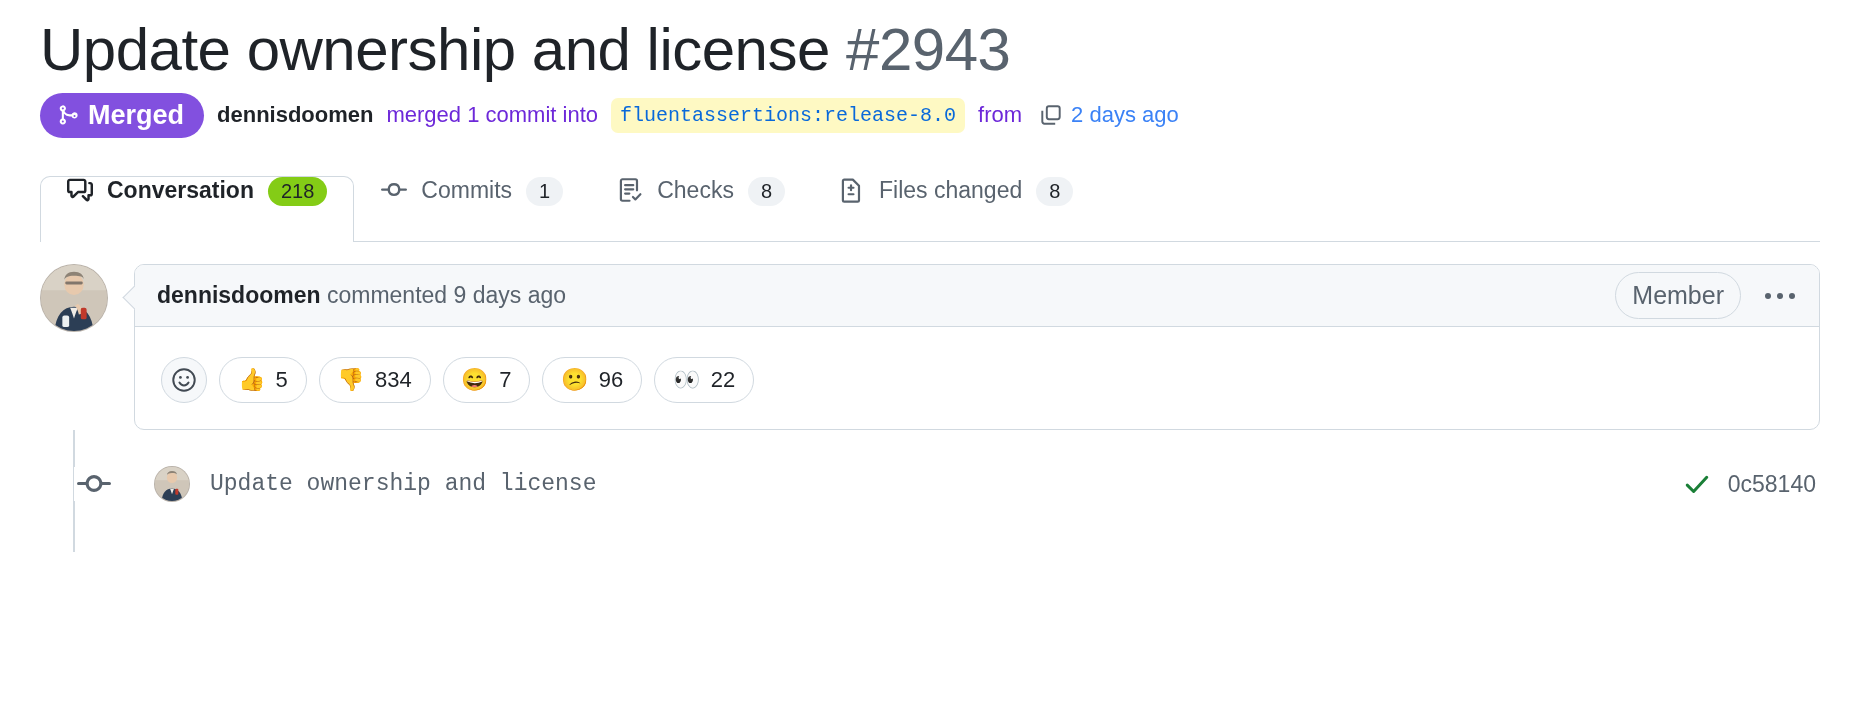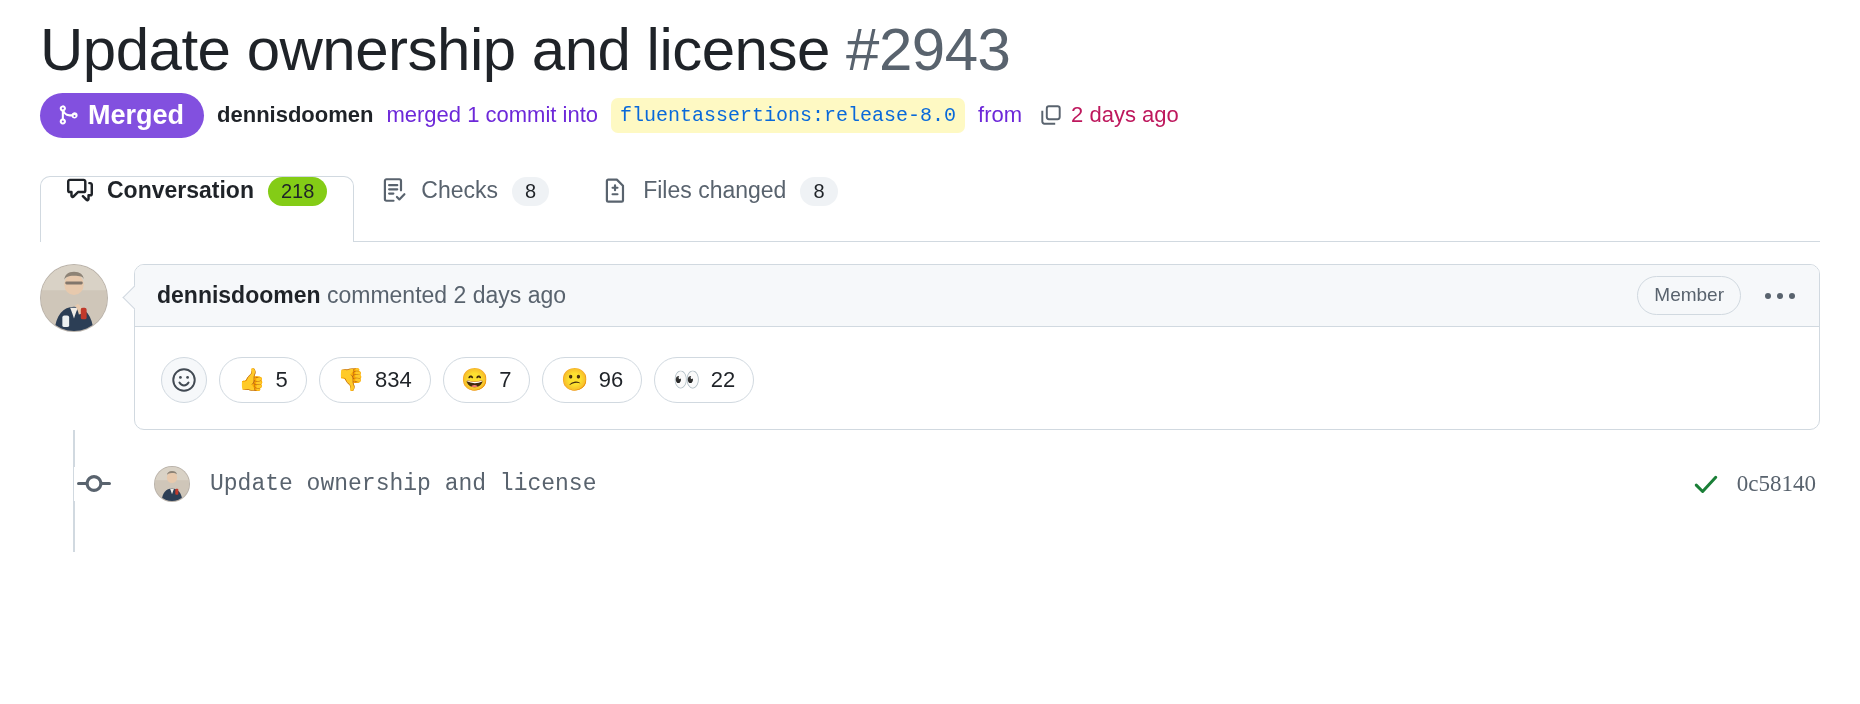--- a/index.html
+++ b/index.html
@@ -75,21 +75,21 @@
     font-family: "Liberation Mono", monospace;
     font-size: 20px;
     line-height: 1.25;
     white-space: nowrap;
   }
 
   .timestamp-group {
     display: inline-flex;
     align-items: center;
     gap: 8px;
-    color: #be185d;
+    color: #3b82f6;
     font-size: 22px;
     margin-left: 4px;
   }
   .copy-icon { display: block; }
 
   
   .tabs-wrap {
     position: relative;
     margin-top: 22px;
     height: 76px;
@@ -210,21 +210,21 @@
   .comment-author { color: #1f2328; font-weight: 700; }
   .comment-header-right {
     display: flex;
     align-items: center;
     gap: 22px;
   }
   .member-badge {
     border: 1px solid #d1d9e0;
     border-radius: 999px;
     padding: 6px 16px;
-    font-size: 19px;
+    font-size: 25px;
     color: #59636e;
     line-height: 1.3;
     white-space: nowrap;
   }
   .kebab {
     display: flex;
     gap: 6px;
     align-items: center;
     padding: 6px 2px;
     cursor: pointer;
@@ -323,21 +323,21 @@
   }
   .commit-right {
     margin-left: auto;
     display: flex;
     align-items: center;
     gap: 16px;
     padding-right: 4px;
   }
   .check-icon { display: block; }
   .commit-sha {
-    font-family: Liberation Serif, serif;
+    font-family: Liberation Sans, sans-serif;
     font-size: 23px;
     color: #59636e;
   }
 </style>
 </head>
 <body>
 
 <div class="page">
 
   <div class="title-row">
@@ -375,20 +375,29 @@
       <div class="tab active">
         <span class="tab-icon">
           <svg width="26" height="26" viewBox="0 0 16 16" fill="currentColor" aria-hidden="true">
             <path d="M1.75 1h8.5c.966 0 1.75.784 1.75 1.75v5.5A1.75 1.75 0 0 1 10.25 10H7.061l-2.574 2.573A1.458 1.458 0 0 1 2 11.543V10h-.25A1.75 1.75 0 0 1 0 8.25v-5.5C0 1.784.784 1 1.75 1ZM1.5 2.75v5.5c0 .138.112.25.25.25h1a.75.75 0 0 1 .75.75v2.19l2.72-2.72a.75.75 0 0 1 .53-.22h3.5a.25.25 0 0 0 .25-.25v-5.5a.25.25 0 0 0-.25-.25h-8.5a.25.25 0 0 0-.25.25Zm13 2a.25.25 0 0 0-.25-.25h-.5a.75.75 0 0 1 0-1.5h.5c.966 0 1.75.784 1.75 1.75v5.5A1.75 1.75 0 0 1 14.25 12H14v1.543a1.458 1.458 0 0 1-2.487 1.03L9.22 12.28a.749.749 0 0 1 .53-1.28c.199 0 .389.079.53.22l2.22 2.22v-2.19a.75.75 0 0 1 .75-.75h1a.25.25 0 0 0 .25-.25Z"></path>
           </svg>
         </span>
         <span>Conversation</span>
         <span class="count">218</span>
       </div>
 
+      <div class="tab">
+        <span class="tab-icon">
+          <svg width="26" height="26" viewBox="0 0 16 16" fill="currentColor" aria-hidden="true">
+            <path d="M11.93 8.5a4.002 4.002 0 0 1-7.86 0H.75a.75.75 0 0 1 0-1.5h3.32a4.002 4.002 0 0 1 7.86 0h3.32a.75.75 0 0 1 0 1.5Zm-1.43-.75a2.5 2.5 0 1 0-5 0 2.5 2.5 0 0 0 5 0Z"></path>
+          </svg>
+        </span>
+        <span>Commits</span>
+        <span class="count">1</span>
+      </div>
 
       <div class="tab">
         <span class="tab-icon">
           <svg width="26" height="26" viewBox="0 0 16 16" fill="none" stroke="currentColor" stroke-width="1.35" stroke-linecap="round" stroke-linejoin="round" aria-hidden="true">
             <path d="M12.3 8.2V2.4a1 1 0 0 0-1-1H3.4a1 1 0 0 0-1 1v11.2a1 1 0 0 0 1 1h4.3"></path>
             <path d="M5 5h5M5 7.6h5M5 10.2h2.6"></path>
             <path d="M9.8 12.3 11.3 13.8 14.4 10.6"></path>
           </svg>
         </span>
         <span>Checks</span>
@@ -427,21 +436,21 @@
           <rect x="41" y="44" width="6" height="12" rx="2" fill="#c0392b"></rect>
           <rect x="22" y="52" width="7" height="12" rx="2" fill="#ecf0f1"></rect>
         </svg>
       </div>
 
       <div class="comment-box">
 
         <div class="comment-header">
           <div class="comment-header-left">
             <span class="comment-author">dennisdoomen</span>
-            <span>commented 2 days ago</span>
+            <span>commented 9 days ago</span>
           </div>
           <div class="comment-header-right">
             <span class="member-badge">Member</span>
             <span class="kebab">
               <span></span>
                 <span></span>
                 <span></span>
             </span>
           </div>
         </div>

